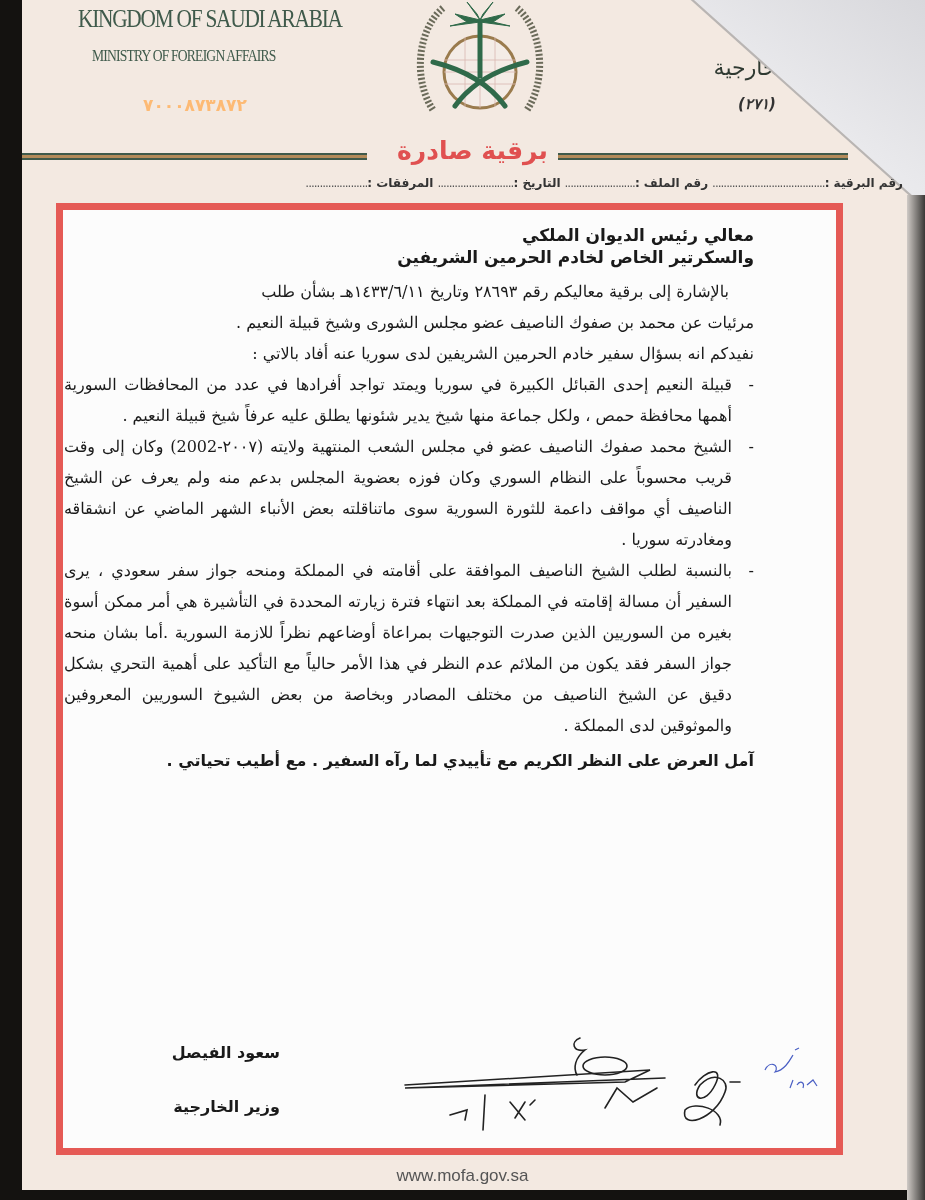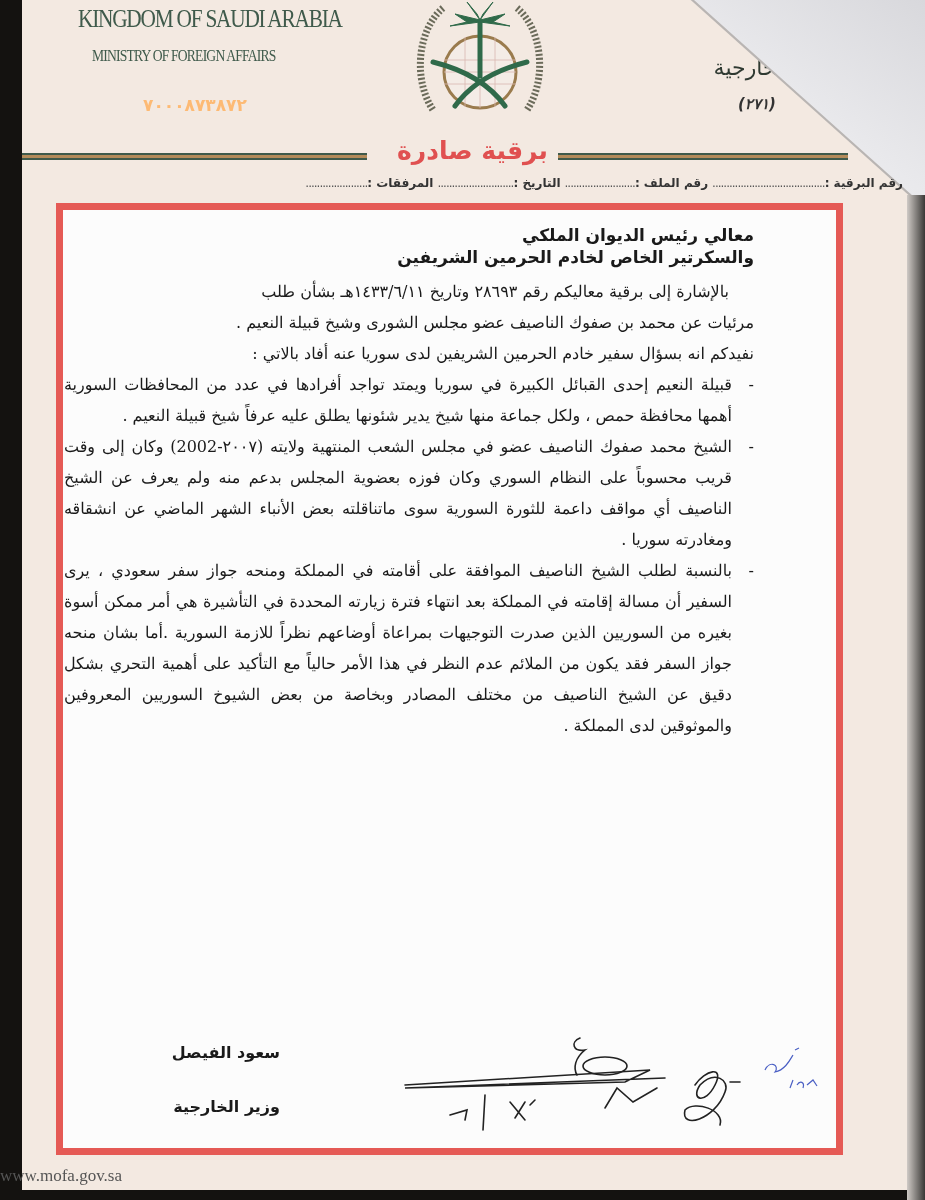--- a/index.html
+++ b/index.html
@@ -87,22 +87,22 @@
   .bullets li { position: relative; padding-right: 22px; text-align: justify; text-align-last: right; }
   .bullets li .dash { position: absolute; right: 0; top: 0; }
   .closing { font-weight: bold; font-size: 16px; margin-top: 10px; text-align: right; padding-right: 0; }
   .signer {
     position: absolute; left: 150px; top: 1043px; direction: rtl; text-align: right;
     font-weight: bold; font-size: 16px; color: #1a1a1a; width: 130px;
   }
   .signer .title-line { margin-top: 35px; }
   .signature { position: absolute; left: 395px; top: 1030px; width: 445px; height: 115px; }
   .footer-url {
-    position: absolute; left: 0; width: 925px; top: 1166px; text-align: left;
-    font-family: Liberation Serif, serif; color: #555; font-size: 17px;
+    position: absolute; left: 0; width: 925px; top: 1166px; text-align: center;
+    font-family: Liberation Sans, sans-serif; color: #555; font-size: 17px;
   }
 </style>
 </head>
 <body>
 
 <div class="paper"></div>
 <div class="right-shadow"></div>
 
 <div class="en-title">KINGDOM OF SAUDI ARABIA</div>
 <div class="en-sub">MINISTRY OF FOREIGN AFFAIRS</div>
@@ -191,20 +191,21 @@
     <li>
       <span class="dash">-</span>
       <span>الشيخ محمد صفوك الناصيف عضو في مجلس الشعب المنتهية ولايته (٢٠٠٧-2002) وكان إلى وقت قريب محسوباً على النظام السوري وكان فوزه بعضوية المجلس بدعم منه ولم يعرف عن الشيخ الناصيف أي مواقف داعمة للثورة السورية سوى ماتناقلته بعض الأنباء الشهر الماضي عن انشقاقه ومغادرته سوريا .</span>
     </li>
     <li>
       <span class="dash">-</span>
       <span>بالنسبة لطلب الشيخ الناصيف الموافقة على أقامته في المملكة ومنحه جواز سفر سعودي ، يرى السفير أن مسالة إقامته في المملكة بعد انتهاء فترة زيارته المحددة في التأشيرة هي أمر ممكن أسوة بغيره من السوريين الذين صدرت التوجيهات بمراعاة أوضاعهم نظراً للازمة السورية .أما بشان منحه جواز السفر فقد يكون من الملائم عدم النظر في هذا الأمر حالياً مع التأكيد على أهمية التحري بشكل دقيق عن الشيخ الناصيف من مختلف المصادر وبخاصة من بعض الشيوخ السوريين المعروفين والموثوقين لدى المملكة .</span>
     </li>
   </ul>
 
+  <div class="closing">آمل العرض على النظر الكريم مع تأييدي لما رآه السفير . مع أطيب تحياتي .</div>
 </div>
 
 <div class="signer">
   <div>سعود الفيصل</div>
   <div class="title-line">وزير الخارجية</div>
 </div>
 
 <svg class="signature" viewBox="0 0 445 115">
   <g fill="none" stroke="#222" stroke-width="1.6" stroke-linecap="round">
     <path d="M10 55 L255 40 L230 52 L10 58 L270 48"></path>

